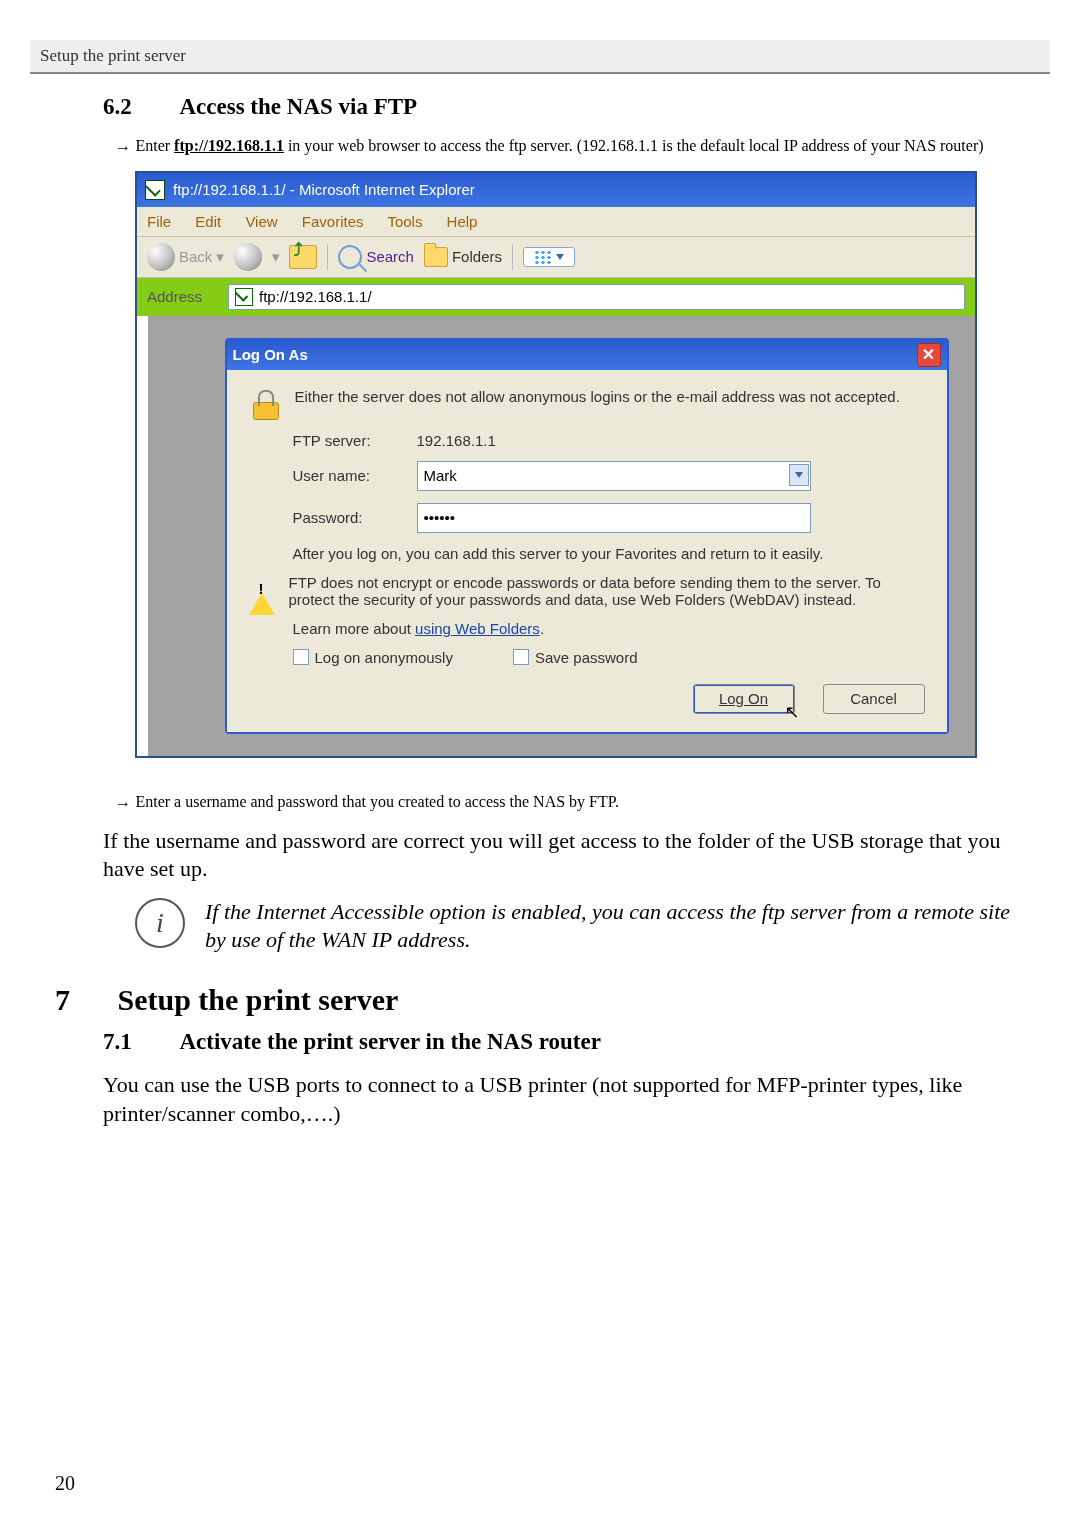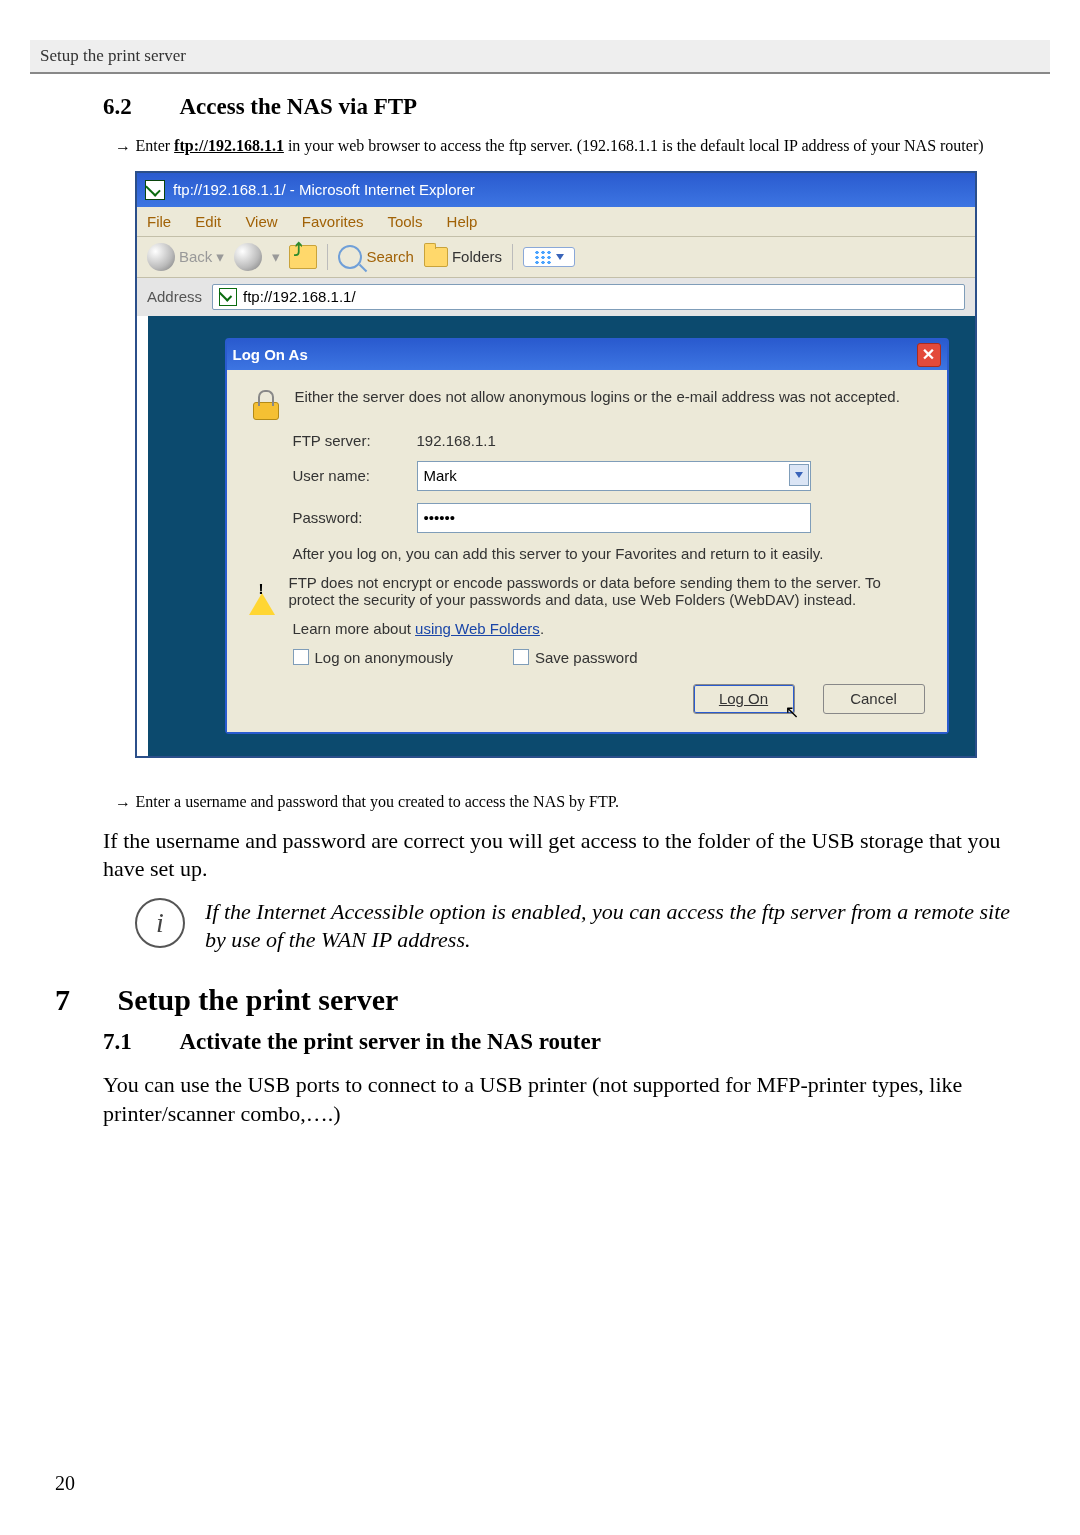--- a/index.html
+++ b/index.html
@@ -35,26 +35,26 @@
   .up-folder:after{content:"\2934";position:absolute;left:3px;top:-6px;color:#2c8a2c;font-size:18px;font-weight:bold;}
   .sep{width:1px;height:26px;background:#bbb;}
   .mag{width:20px;height:20px;border:2px solid #6f9fd8;border-radius:50%;position:relative;display:inline-block;}
   .mag:after{content:"";position:absolute;width:10px;height:2px;background:#6f9fd8;right:-8px;bottom:-2px;transform:rotate(45deg);}
   .fold{width:22px;height:18px;background:#ffd86b;border:1px solid #c9a33b;border-radius:2px;display:inline-block;position:relative;}
   .fold:before{content:"";position:absolute;left:-1px;top:-5px;width:10px;height:5px;background:#ffd86b;border:1px solid #c9a33b;border-bottom:none;border-radius:2px 2px 0 0;}
   .views-btn{border:1px solid #8aa8d8;border-radius:3px;background:#fff;padding:2px 10px;display:flex;align-items:center;gap:4px;}
   .views-grid{display:inline-block;width:18px;height:14px;background:linear-gradient(#fff,#fff),linear-gradient(#fff,#fff);position:relative;}
   .views-grid:before{content:"";position:absolute;left:0;top:0;width:18px;height:14px;background-image:radial-gradient(#4aa3ff 1.5px,transparent 2px);background-size:6px 5px;}
   .drop-tri{width:0;height:0;border-left:4px solid transparent;border-right:4px solid transparent;border-top:6px solid #3a64b9;}
-  .ie-address{background:#e5e5e5;display:flex;align-items:center;gap:10px;padding:6px 10px;justify-content:space-between;}
+  .ie-address{background:#84cc16;display:flex;align-items:center;gap:26px;padding:6px 10px;justify-content:space-between;}
   .addr-label{color:#555;}
   .addr-box{flex:1;background:#fff;border:1px solid #7f9db9;border-radius:2px;padding:3px 6px;display:flex;align-items:center;gap:6px;}
   .addr-ic{width:16px;height:16px;background:#fff;border:1px solid #0a6b0f;position:relative;}
   .addr-ic:after{content:"";position:absolute;left:2px;top:0px;width:5px;height:10px;border:2px solid #0a6b0f;border-top:none;border-right:none;transform:rotate(-45deg);}
-  .ie-body{background:#0c4a6e;padding:22px 10px 22px 60px;margin-left:11px;}
+  .ie-body{background:#a3a3a3;padding:22px 10px 22px 60px;margin-left:11px;}
 
   .dialog{border:2px solid #2a5bcf;border-radius:4px;max-width:720px;margin:0 auto;}
   .dlg-title{background:linear-gradient(#2a5bcf,#3d75e2);color:#fff;display:flex;align-items:center;justify-content:space-between;height:30px;padding:0 6px;font-weight:bold;}
   .close-btn{width:22px;height:22px;background:#e34a3b;border:1px solid #a82c20;border-radius:3px;color:#fff;display:flex;align-items:center;justify-content:center;font-weight:bold;font-size:16px;line-height:1;}
   .dlg-body{background:#ece9d8;padding:18px 22px;color:#333;}
   .row{display:flex;align-items:flex-start;gap:14px;margin-bottom:12px;}
   .lock-ic{width:32px;height:32px;position:relative;flex:0 0 32px;}
   .lock-ic:before{content:"";position:absolute;left:4px;bottom:0;width:24px;height:16px;background:#f5c033;border:1px solid #b38a17;border-radius:3px;}
   .lock-ic:after{content:"";position:absolute;left:9px;top:2px;width:12px;height:14px;border:2px solid #888;border-bottom:none;border-radius:7px 7px 0 0;}
   .lbl{width:110px;}
@@ -105,21 +105,21 @@
     <div class="ie-toolbar">
       <span class="tb-btn">
         <span class="tb-ball back-ball"></span>
         <span>Back</span>
         <span class="dash">▾</span>
       </span>
       <span class="tb-ball fwd-ball"></span>
       <span class="dash">▾</span>
       <span class="up-folder"></span>
       <span class="sep"></span>
-      <span class="tb-btn" style="color:#a16207">
+      <span class="tb-btn" style="color:#4c1d95">
         <span class="mag"></span>
         <span>Search</span>
       </span>
       <span class="tb-btn" style="color:#333">
         <span class="fold"></span>
         <span>Folders</span>
       </span>
       <span class="sep"></span>
       <span class="views-btn">
         <span class="views-grid"></span>

